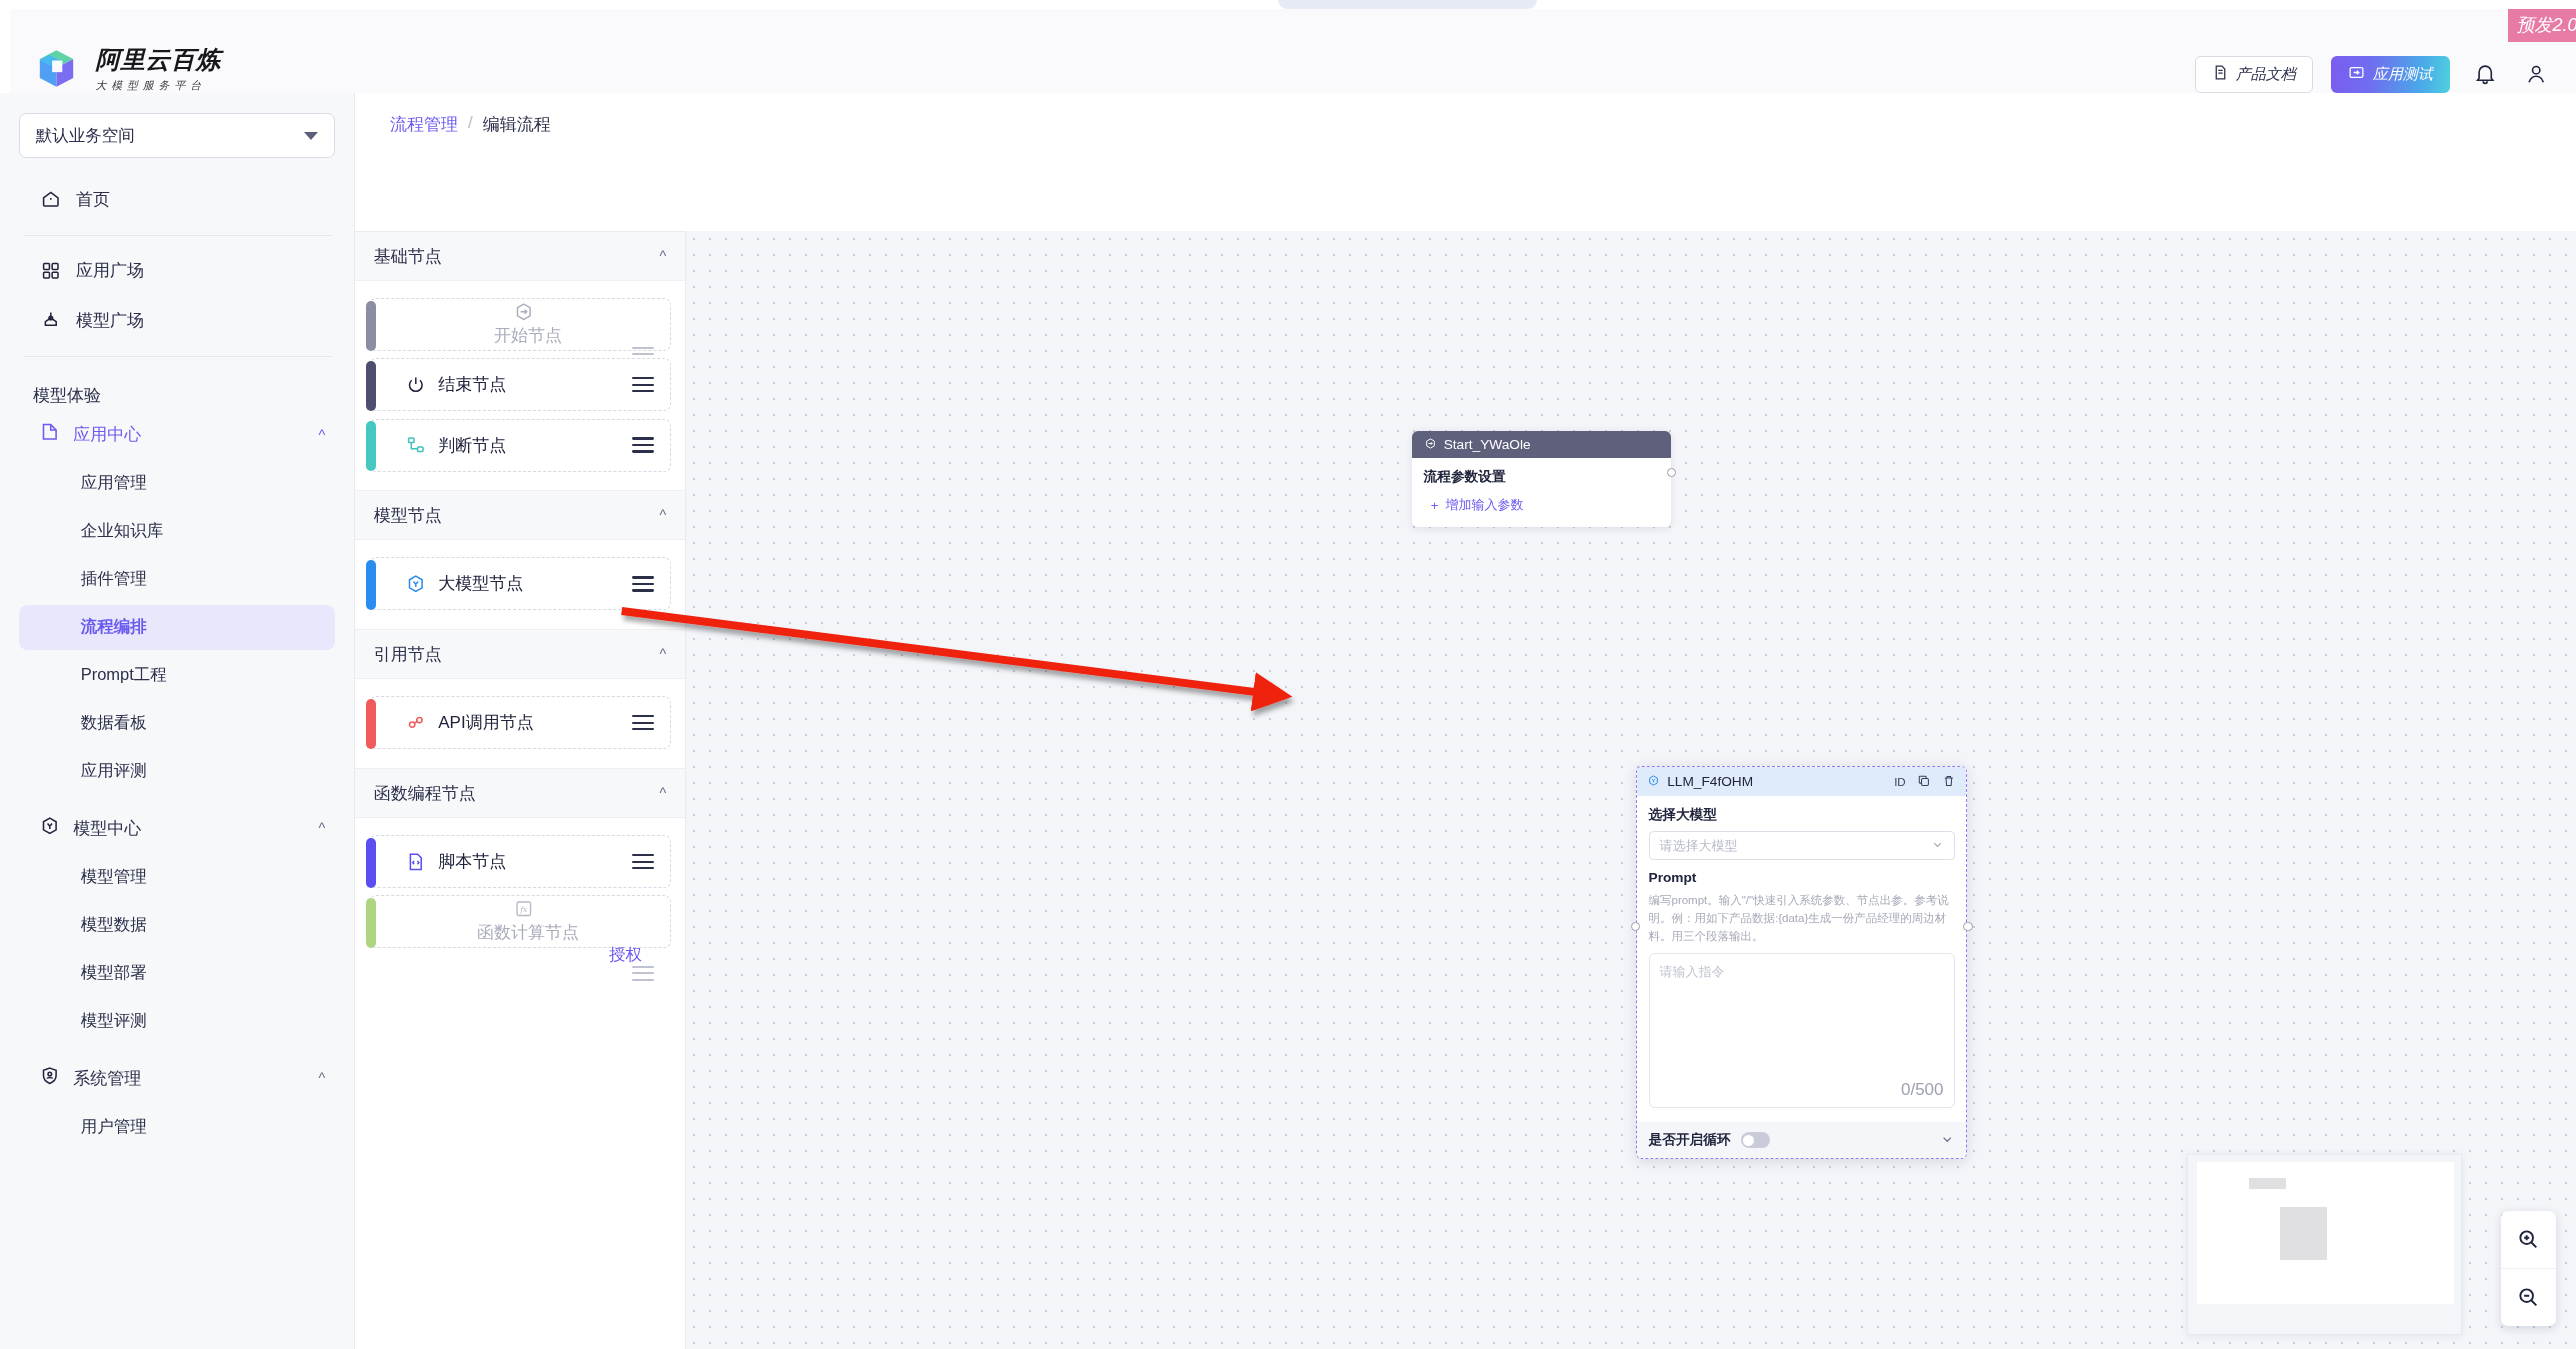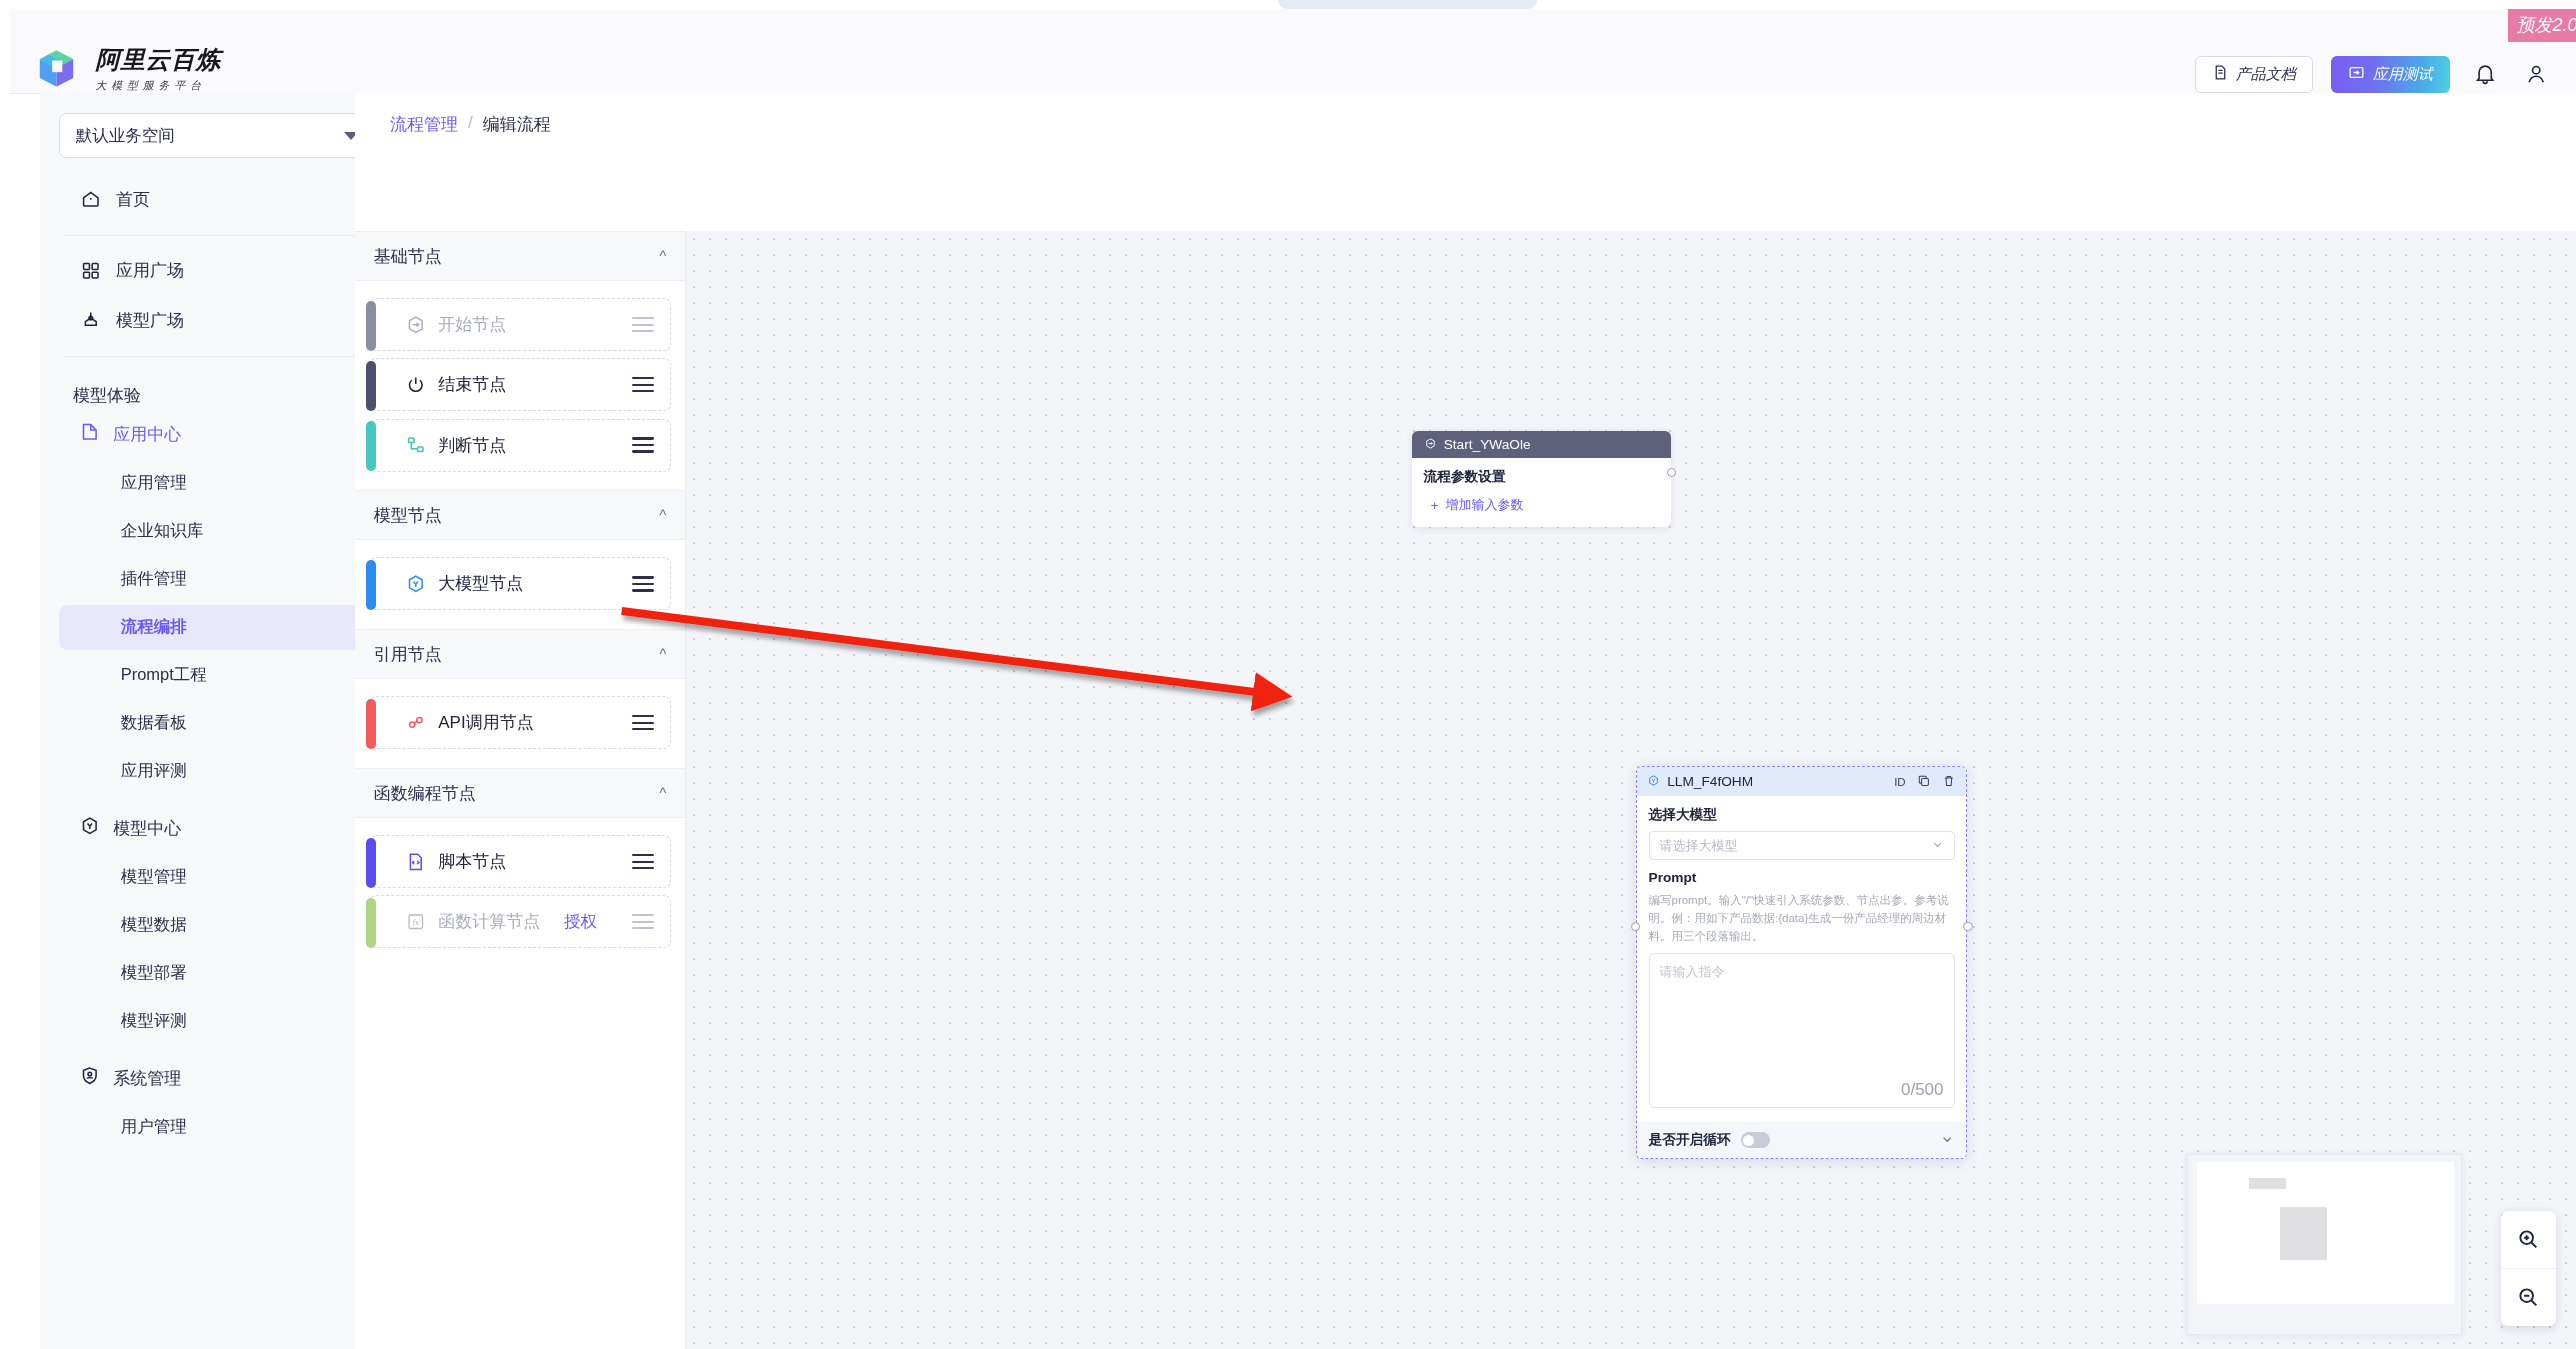--- a/index.html
+++ b/index.html
@@ -47,21 +47,20 @@
     position:absolute; right:0; top:0px; height:33px; padding:0 8.6px;
     background:#e87ba6; color:#fff; font-size:18px; display:flex; align-items:center;
     border-radius:0; z-index:40;
   }
 
   
   .sidebar {
     position:absolute; left:0; top:93px; width:355px; height:1256px;
     background:#f7f8fa; border-right:0.7px solid #e9e9f0; padding:20px 18.7px 0 18.7px;
     overflow:hidden;
-    margin-left:40px;
   }
   .ws-select {
     height:45px; border:0.7px solid #d9dbe6; border-radius:7.2px; background:#fff;
     display:flex; align-items:center; justify-content:space-between;
     padding:0 16px; font-size:16.5px; color:#2b2f4a; cursor:pointer;
   }
   .caret-down { width:0;height:0;border-left:7.2px solid transparent;border-right:7.2px solid transparent;border-top:8.6px solid #5b5f78; }
 
   .nav-item {
     display:flex; align-items:center; height:45px; border-radius:7.2px;
@@ -122,21 +121,21 @@
   .pal-item {
     position:relative; height:53px; margin:7.2px 0;
     border:0.7px dashed #d6d8e4; border-radius:7.2px; background:#fff;
     display:flex; align-items:center; padding-left:32px; padding-right:16px;
     cursor:grab; font-size:17px; color:#20243c;
   }
   .pal-item .bar { position:absolute; left:-4.3px; top:1.4px; width:10px; height:50px; border-radius:5px; }
   .pal-item .p-ico { width:24.4px; height:24.4px; margin-right:11.5px; display:flex; align-items:center; justify-content:flex-end; flex:0 0 24.4px;}
   .pal-item .grip { margin-left:auto; display:flex; flex-direction:column; gap:4.3px; }
   .pal-item .grip i { display:block; width:21.6px; height:2.2px; background:#2b2f4a; border-radius:1.4px; }
-  .pal-item.disabled { color:#a9acbb; }
+  .pal-item.disabled { color:#a9acbb;flex-direction:column; }
   .pal-item.disabled .grip i { background:#bfc2cf; }
   .auth-link { color:#6a5bf0; font-size:16.5px; margin-left:auto; margin-right:11.5px; cursor:pointer; }
 
   
   .canvas {
     position:absolute; left:331px; top:138px; width:1890px; height:1118px;
     background-color:#f3f5f9;
     background-image:radial-gradient(#c9cdd8 1px, transparent 1px);
     background-size:16px 16px;
     overflow:hidden;

